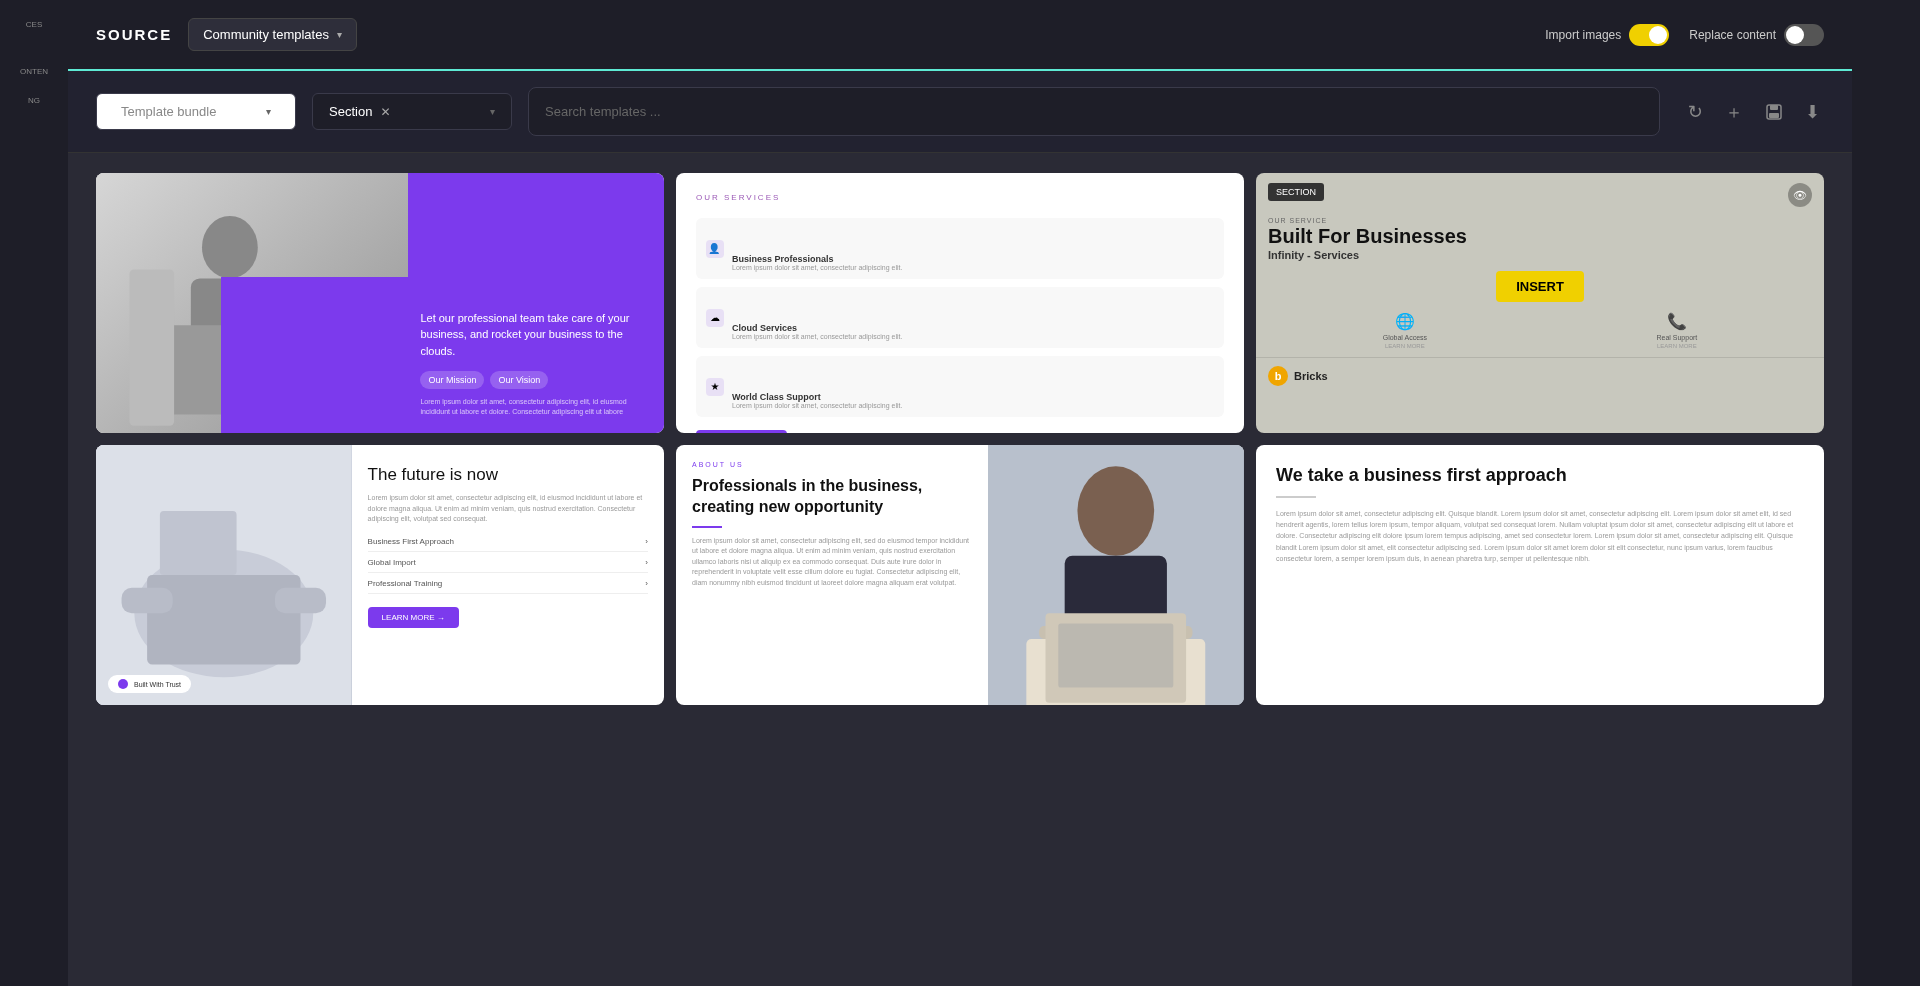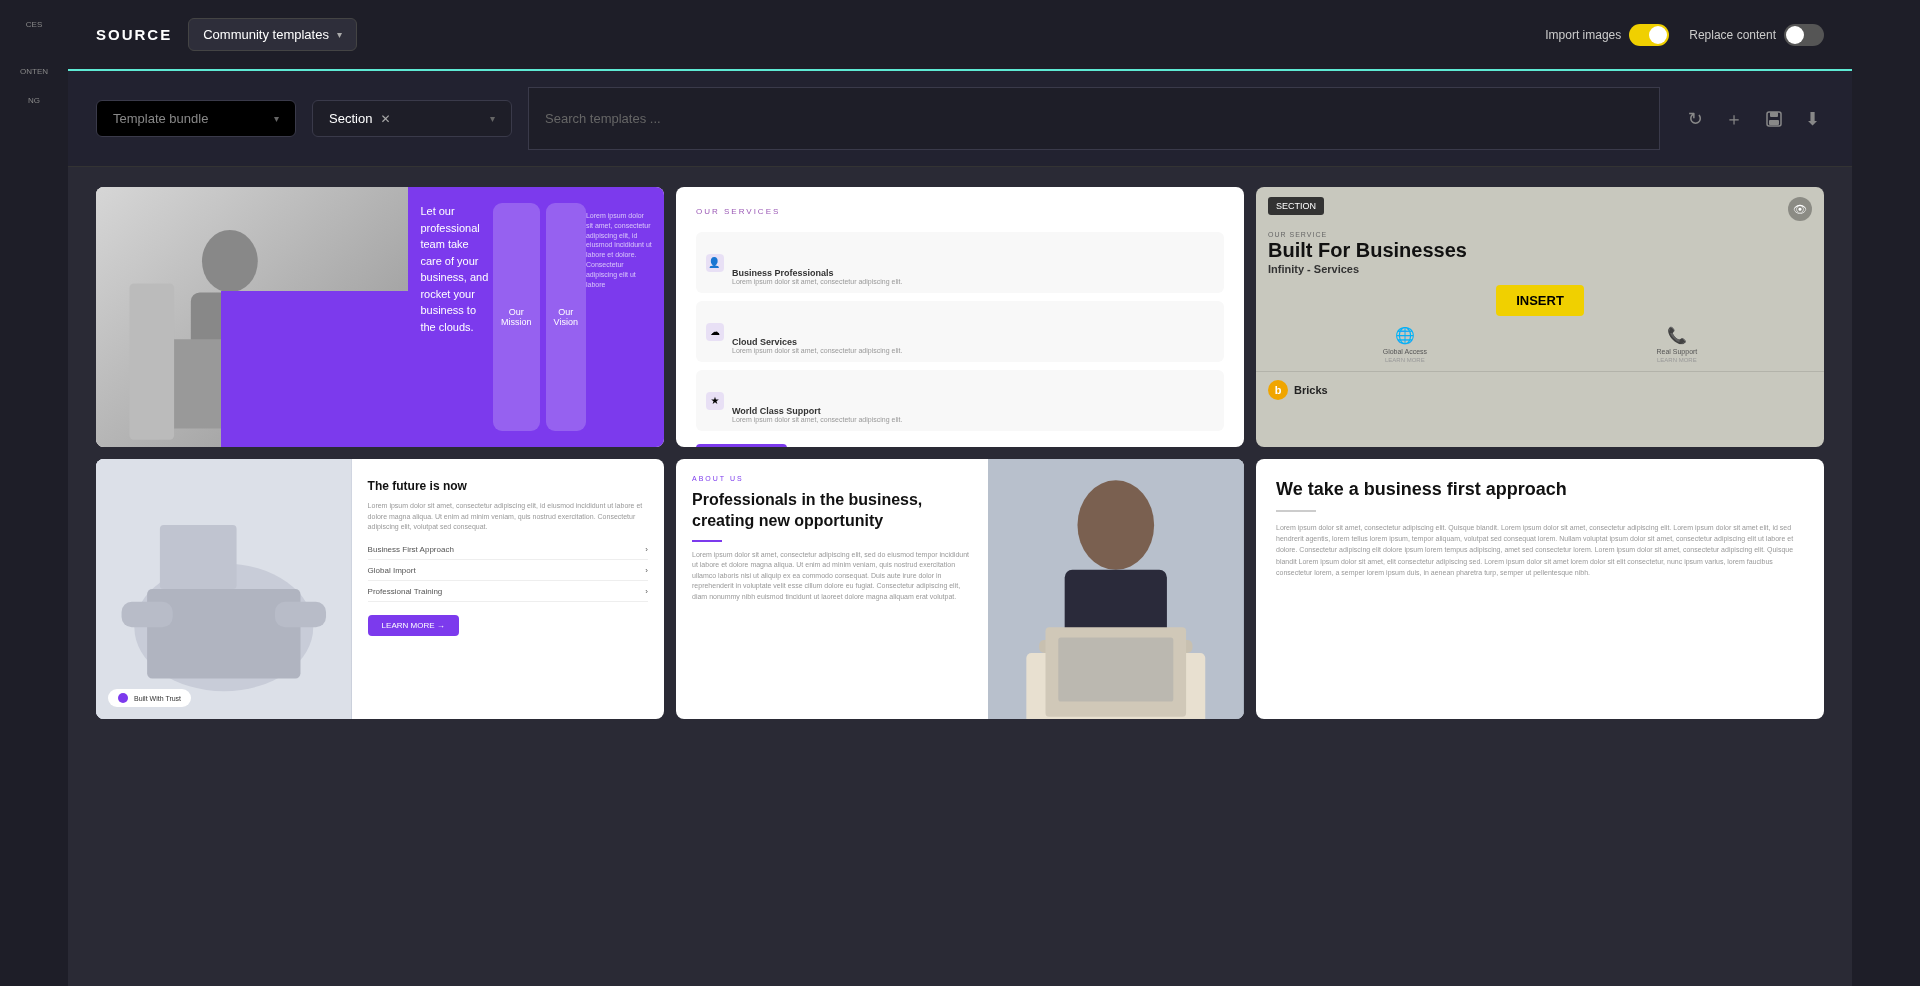--- a/index.html
+++ b/index.html
@@ -149,26 +149,26 @@
     .filter-bar {
       background: #222230;
       padding: 16px 28px;
       display: flex;
       align-items: center;
       gap: 16px;
       border-bottom: 1px solid #333;
     }
 
     .filter-dropdown {
-      background: #000000;
+      background: #ffffff;
       border: 1px solid #3a3a4a;
       border-radius: 6px;
       color: #888;
       font-size: 13px;
-      padding: 10px 16px;
+      padding: 10px 24px;
       display: flex;
       align-items: center;
       justify-content: space-between;
       gap: 8px;
       cursor: pointer;
       min-width: 200px;
     }
 
     .filter-dropdown .chevron {
       color: #666;
@@ -203,24 +203,24 @@
 
     .search-input-wrap {
       flex: 1;
       position: relative;
     }
 
     .search-input {
       width: 100%;
       background: #1e1e28;
       border: 1px solid #3a3a4a;
-      border-radius: 0;
+      border-radius: 8px;
       color: #888;
       font-size: 13px;
-      padding: 23px 16px;
+      padding: 16px 16px;
       outline: none;
     }
 
     .search-input::placeholder { color: #666; }
 
     .filter-actions {
       display: flex;
       align-items: center;
       gap: 14px;
       margin-left: 8px;
@@ -297,21 +297,21 @@
       height: 60%;
       background: #7c3aed;
       z-index: 1;
     }
 
     .card-1-right {
       width: 45%;
       background: #7c3aed;
       padding: 16px 12px;
       display: flex;
-      flex-direction: row;
+      flex-direction: column;
       justify-content: flex-end;
     }
 
     .card-1-text {
       color: #fff;
       font-size: 11px;
       line-height: 1.5;
       margin-bottom: 12px;
     }
 
@@ -549,22 +549,22 @@
       background: #7c3aed;
       border-radius: 50%;
     }
 
     .card-4-right {
       width: 55%;
       padding: 20px 16px;
     }
 
     .card-4-title {
-      font-size: 12px;
-      font-weight: 700;
+      font-size: 17px;
+      font-weight: 400;
       color: #111;
       margin-bottom: 8px;
     }
 
     .card-4-lorem {
       font-size: 7px;
       color: #999;
       line-height: 1.5;
       margin-bottom: 12px;
     }

